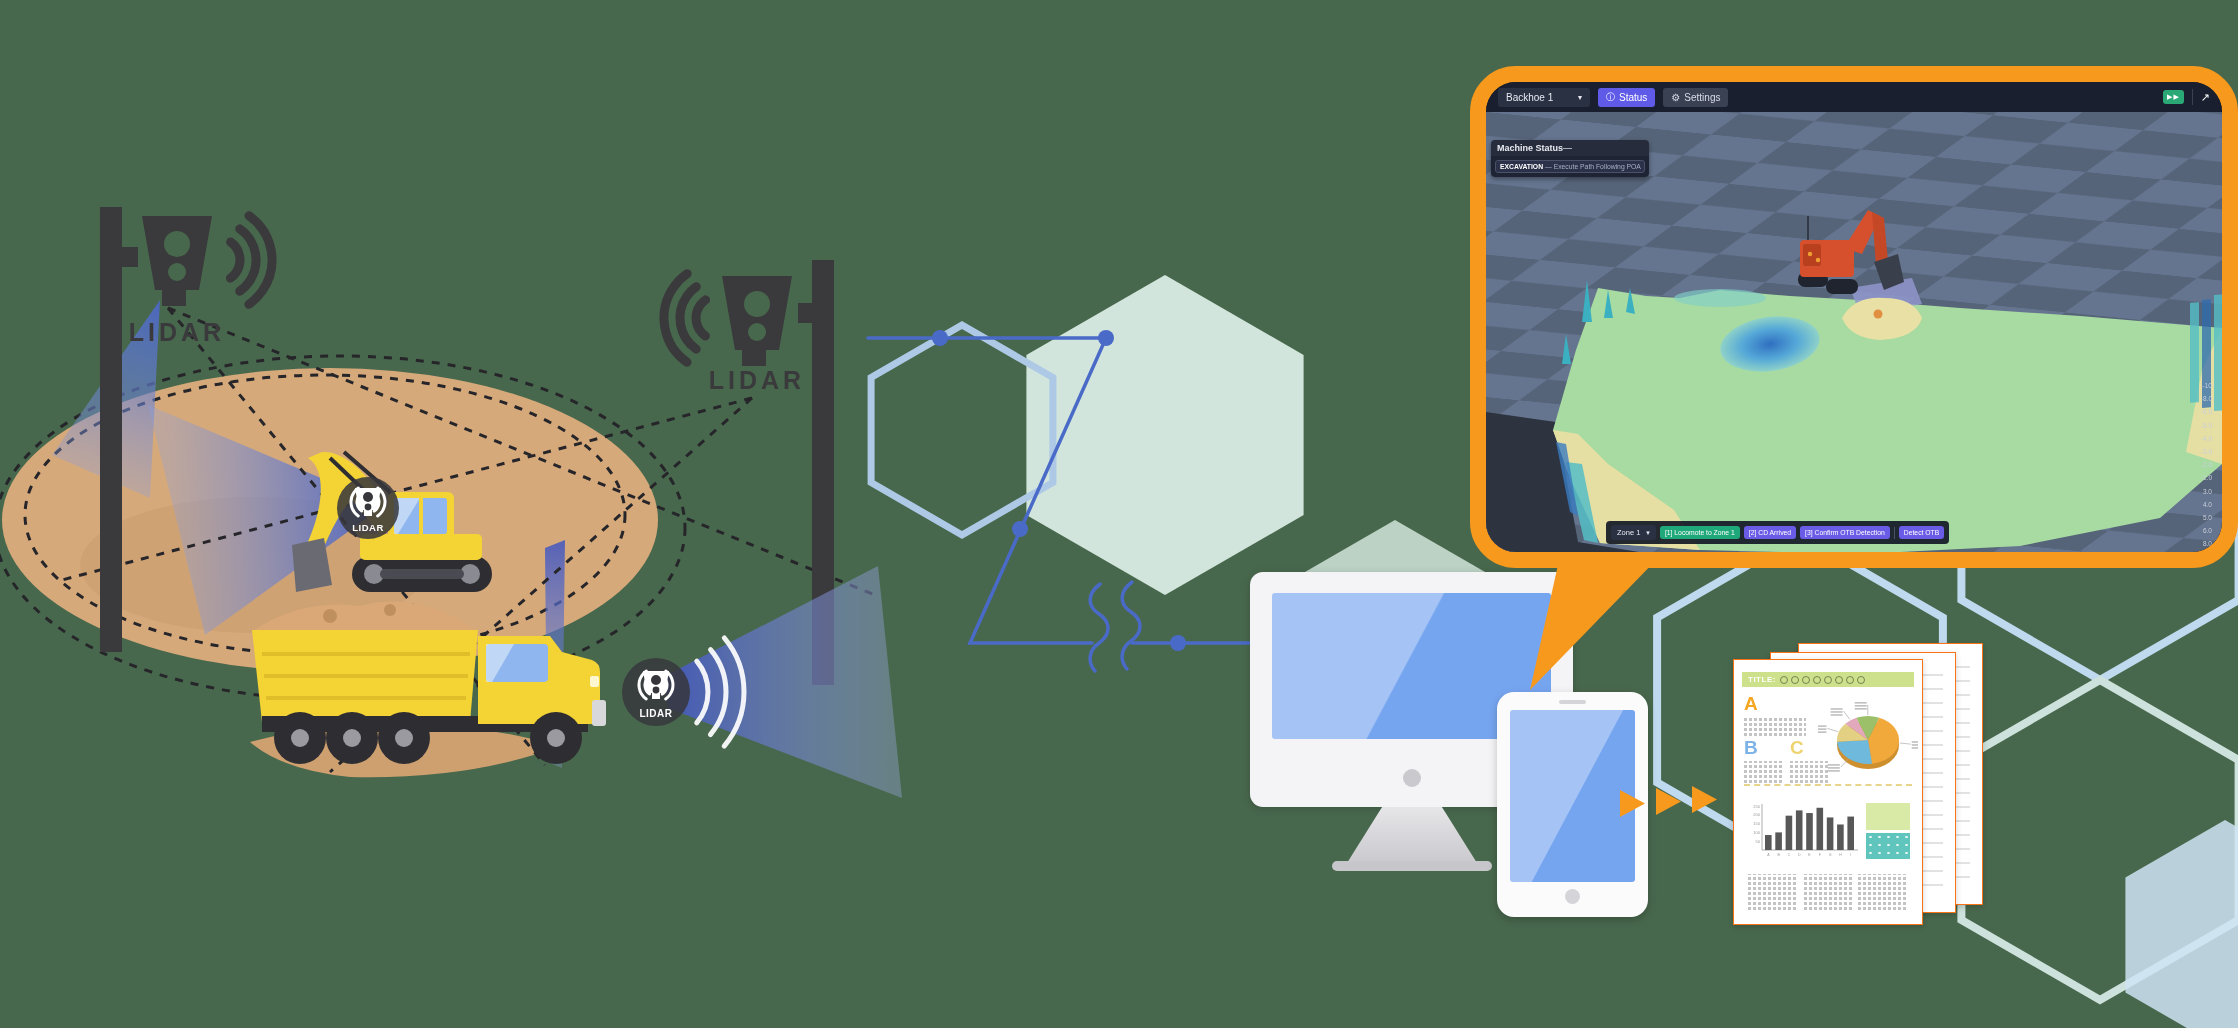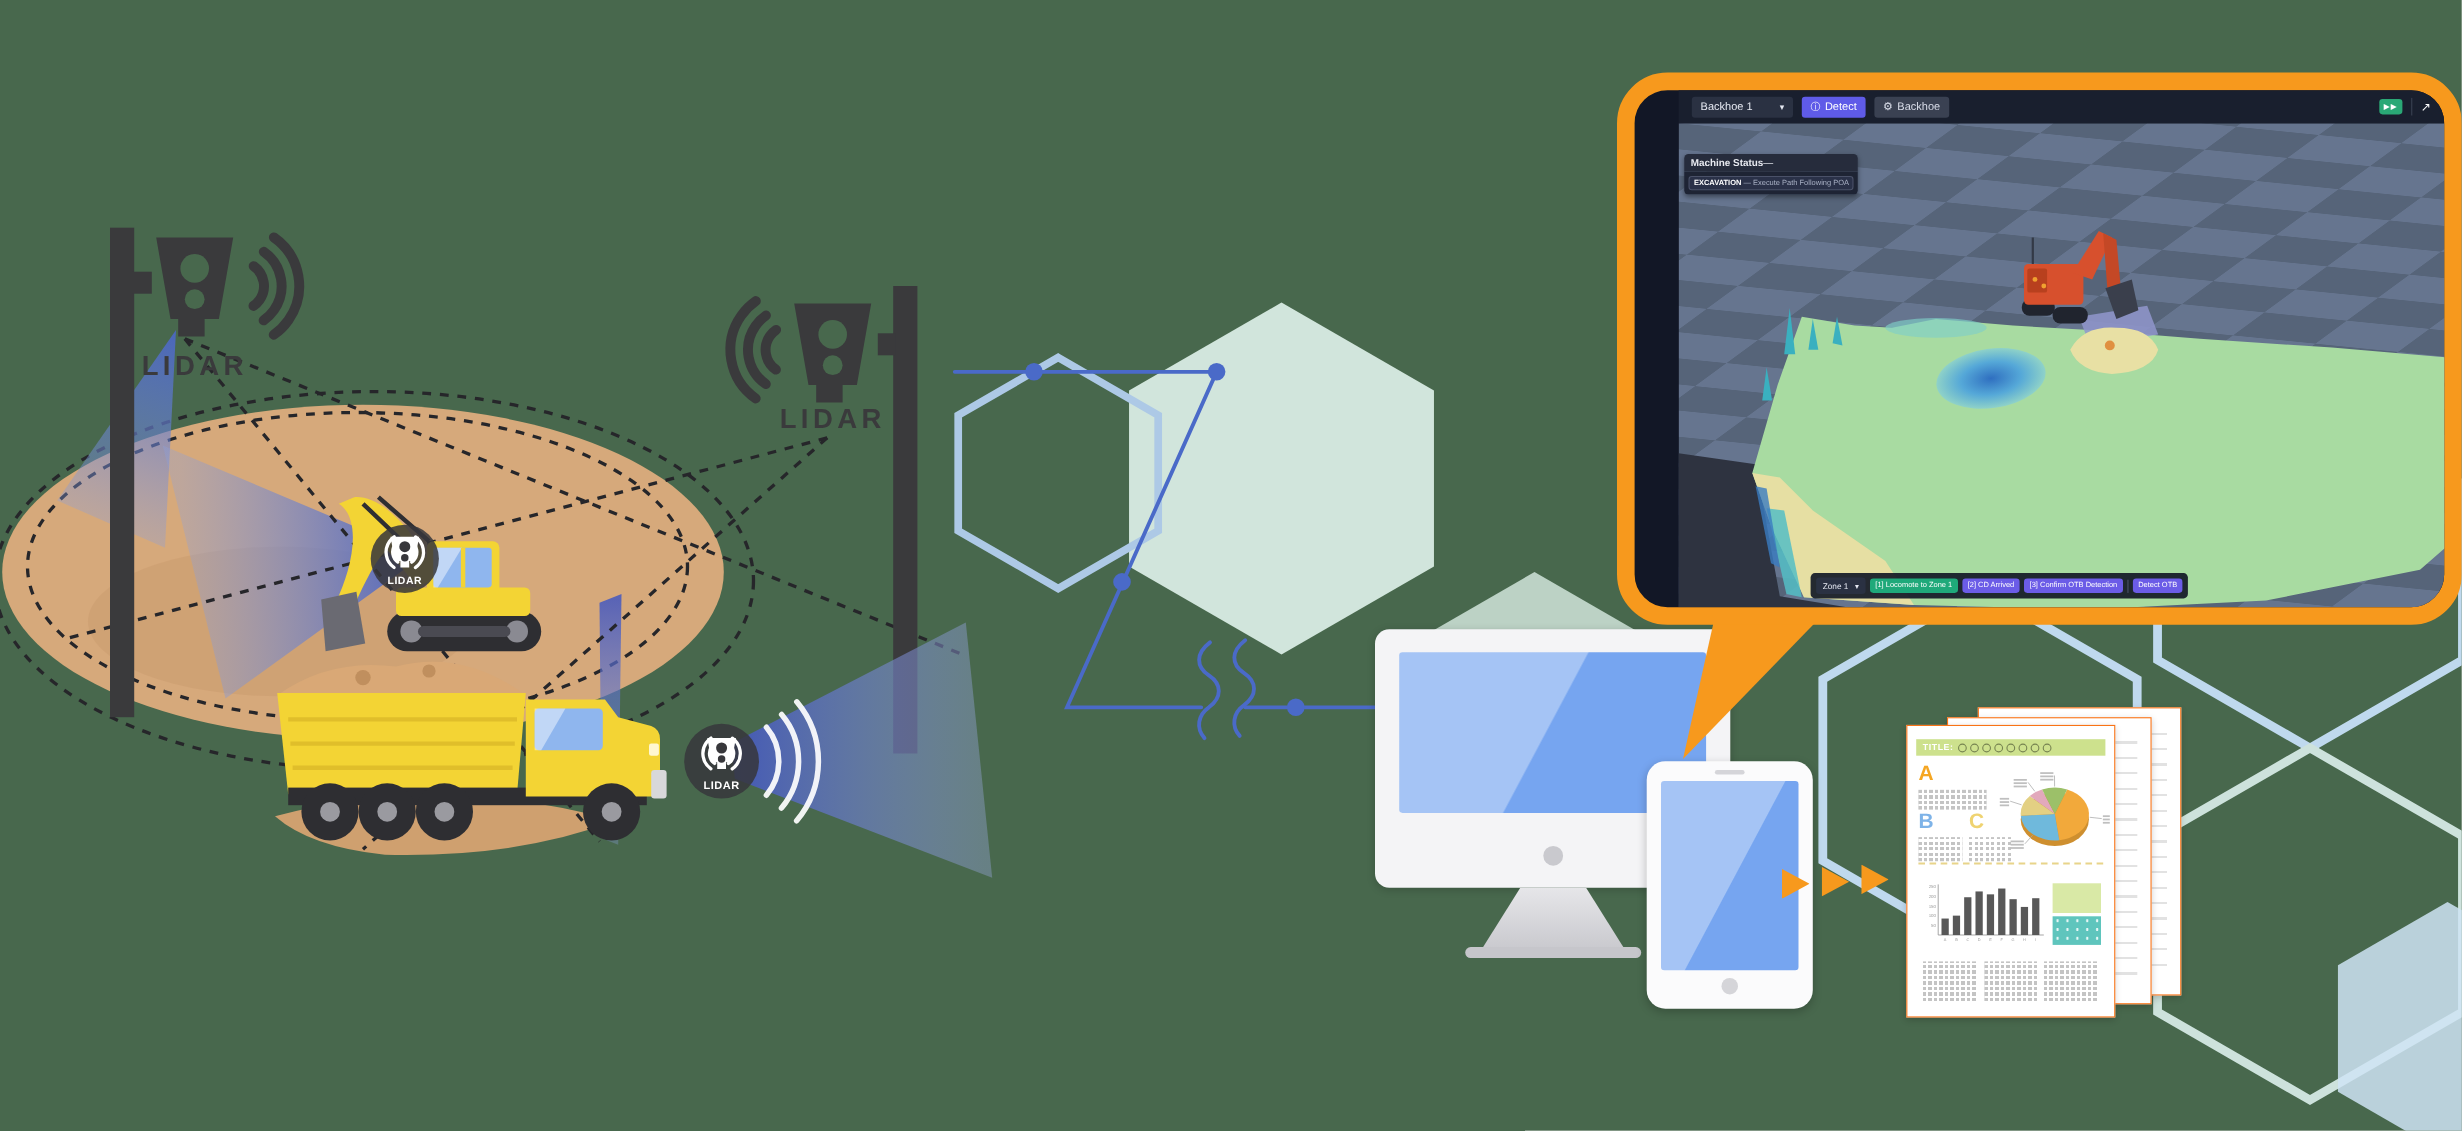--- a/index.html
+++ b/index.html
@@ -12,21 +12,21 @@
   #scene{position:absolute;left:0;top:0;z-index:1;}
 
   
   .title-badge{position:absolute;left:1498px;top:2px;width:736px;height:55px;z-index:8;
     background:#F7991D;border-radius:28px;display:flex;align-items:center;justify-content:center;
     color:#fff;font-size:30px;font-weight:bold;letter-spacing:.5px;}
 
   
   .viz-panel{position:absolute;left:1470px;top:66px;width:768px;height:502px;z-index:7;
     border:16px solid #F7991D;border-radius:46px;background:#121726;overflow:hidden;}
-  .viz-inner{position:absolute;inset:0;margin-left:40px;}
+  .viz-inner{position:absolute;inset:0;}
   .viz-toolbar{position:absolute;left:0;top:0;right:0;height:30px;background:#191F2E;
     display:flex;align-items:center;gap:8px;padding:0 12px;z-index:3;}
   .tb-select{background:#2A3142;color:#E6E9F2;font-size:10px;height:19px;border-radius:3px;
     display:flex;align-items:center;gap:14px;padding:0 8px;min-width:92px;justify-content:space-between;}
   .tb-btn{height:19px;border-radius:3px;display:flex;align-items:center;gap:4px;
     padding:0 8px;font-size:10px;color:#fff;}
   .tb-status{background:#5F5BE8;}
   .tb-settings{background:#3A4152;color:#D8DCE8;}
   .tb-spacer{flex:1;}
   .tb-live{background:#2AA876;color:#fff;font-size:7px;height:14px;border-radius:3px;
@@ -437,25 +437,25 @@
           </g>
     </svg>
 
     <div class="viz-toolbar">
       <div class="tb-select">
         <span>Backhoe 1</span>
         <span style="font-size:8px">▾</span>
       </div>
       <div class="tb-btn tb-status">
         <span style="font-size:9px">ⓘ</span>
-        <span>Detect</span>
+        <span>Status</span>
       </div>
       <div class="tb-btn tb-settings">
         <span style="font-size:10px">⚙</span>
-        <span>Backhoe</span>
+        <span>Settings</span>
       </div>
       <div class="tb-spacer"></div>
       <div class="tb-live">
         <span>▶▶</span>
       </div>
       <div class="tb-divider"></div>
       <div class="tb-cursor">
         <span>↗</span>
       </div>
     </div>

